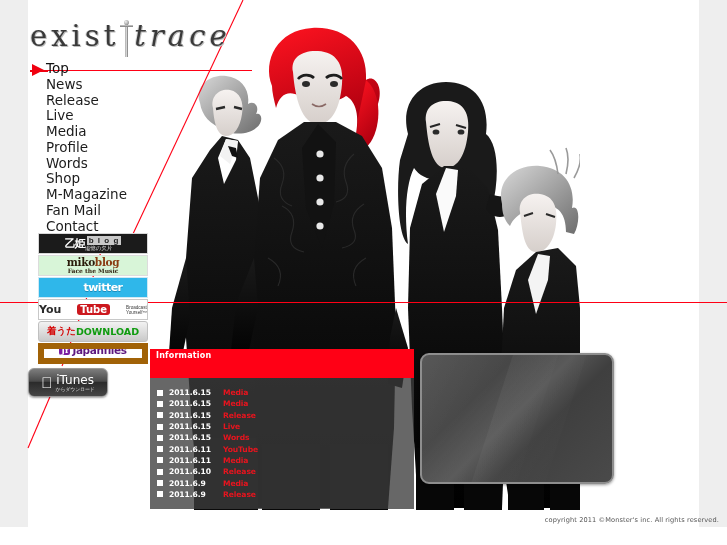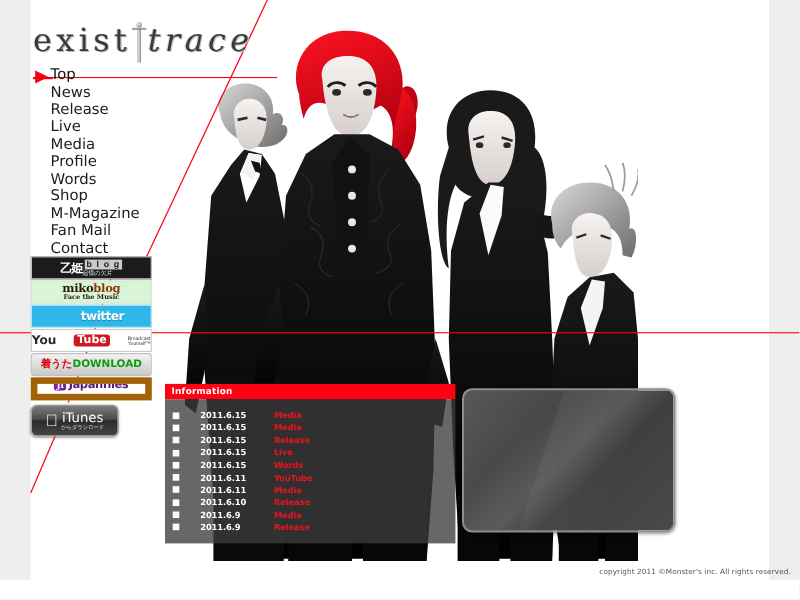--- a/index.html
+++ b/index.html
@@ -184,20 +184,21 @@
     height: 21px;
     margin-bottom: 1px;
     box-sizing: border-box;
     display: flex;
     align-items: center;
     justify-content: center;
     cursor: pointer;
     overflow: hidden;
     position: relative;
     font-size: 9px;
+    margin-left: 10px;
   }
   .bn-otome {
     background: #1b1b1b;
     border: 1px solid #d8d8d8;
   }
   .bn-otome .jp {
     color:#fff; font-weight:bold; font-size:11px;
     font-family:"DejaVu Sans", sans-serif;
     letter-spacing:-1px;
   }
@@ -289,42 +290,42 @@
   .info-panel {
     position: absolute;
     left: 150px;
     top: 349px;
     width: 264px;
     height: 144px;
     z-index: 13;
   }
   .info-header {
     width: 100%;
-    height: 14px;
+    height: 29px;
     background: #ff0015;
     color: #ffffff;
     font-family: "DejaVu Sans", sans-serif;
     font-size: 8px;
     font-weight: bold;
     line-height: 13px;
     padding-left: 6px;
     box-sizing: border-box;
     letter-spacing: 0.2px;
   }
   .info-body {
     width: 100%;
     height: 131px;
     background: rgba(60,60,60,0.78);
     padding: 9px 0 0 7px;
     box-sizing: border-box;
   }
   .info-row {
     display: flex;
     align-items: center;
-    gap: 17px;
+    gap: 4px;
     height: 11.3px;
     cursor: pointer;
   }
   .info-bullet {
     width: 6px; height: 6px;
     background: #ffffff;
     margin-right: 2px;
     flex: none;
   }
   .info-date {

